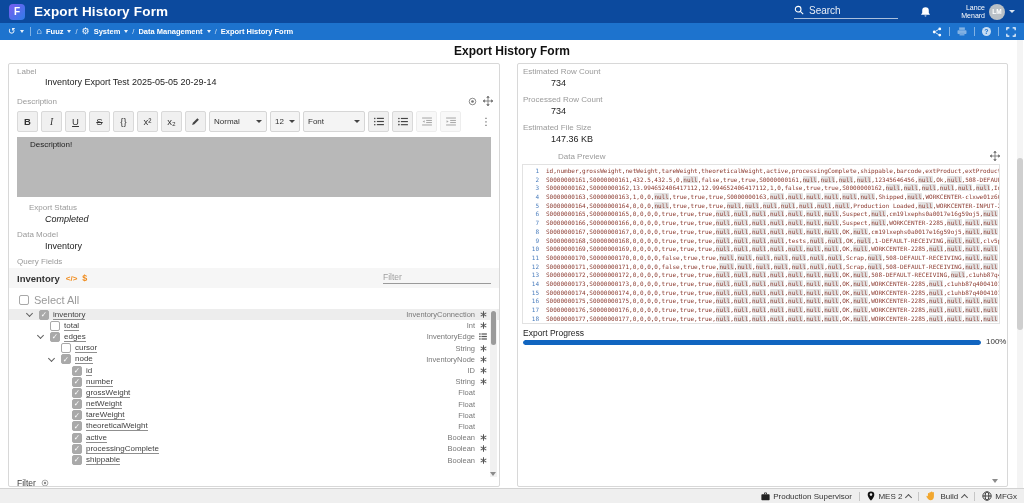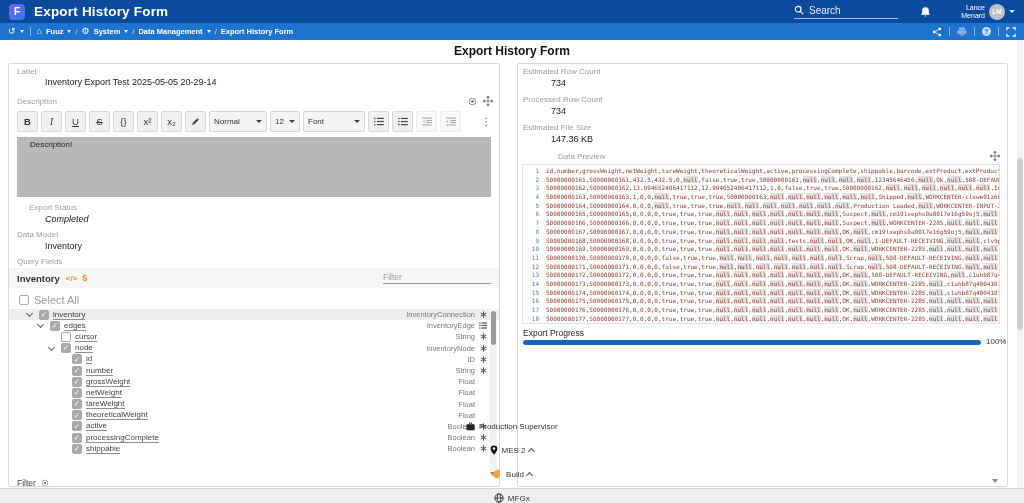--- a/index.html
+++ b/index.html
@@ -97,21 +97,21 @@
   .null-token { background:#e2e2e2; border-radius:1px; }
   .prog-caption { position:absolute; left:5px; top:264px; font-size:8.5px; color:#222; }
   .prog-track { position:absolute; left:5px; top:276px; width:458px; height:5px;
     border-radius:3px; background:#e8eef5; overflow:hidden; }
   .prog-fill { height:100%; background:#1165c0; border-radius:3px; }
   .prog-label { position:absolute; left:468px; top:273px; font-size:8px; color:#333; }
 
   
   .statusbar { position:absolute; left:0; top:488px; width:1024px; height:15px;
     background:#efefef; border-top:1px solid #d2d2d2; display:flex; align-items:center;
-    justify-content:flex-end; padding:0 7px; gap:7px; font-size:8px; color:#333; z-index:6;flex-direction:column; }
+    justify-content:flex-end; padding:0 7px; gap:7px; font-size:8px; color:#333; z-index:6; }
   .sb-item { display:flex; align-items:center; gap:3.5px; }
   .sb-div { width:1px; height:9px; background:#c6c6c6; }
   .up-chev { width:5px; height:5px; border:solid #555; border-width:1.2px 1.2px 0 0;
     transform:rotate(-45deg); margin-top:2px; }
 
   
   .main-sb { position:absolute; right:1px; top:40px; width:6px; height:448px; background:#f4f4f4; }
   .main-sb .thumb { position:absolute; left:0; top:118px; width:6px; height:172px; background:#cfcfcf; border-radius:3px; }
 
   svg { display:block; }
@@ -306,20 +306,35 @@
           <svg width="7" height="7" viewBox="0 0 10 10">
             <g stroke="#555" stroke-width="1.5">
               <line x1="5" y1="0.5" x2="5" y2="9.5"></line>
               <line x1="1" y1="2.7" x2="9" y2="7.3"></line>
               <line x1="9" y1="2.7" x2="1" y2="7.3"></line>
             </g>
           </svg>
         </span>
       </div>
       <div class="tree-row" style="padding-left: 29px;">
+        <span class="chev-slot"></span>
+        <span class="cb"></span>
+        <span class="tree-label">total</span>
+        <span class="tree-type">Int</span>
+        <span class="type-ic">
+          <svg width="7" height="7" viewBox="0 0 10 10">
+            <g stroke="#555" stroke-width="1.5">
+              <line x1="5" y1="0.5" x2="5" y2="9.5"></line>
+              <line x1="1" y1="2.7" x2="9" y2="7.3"></line>
+              <line x1="9" y1="2.7" x2="1" y2="7.3"></line>
+            </g>
+          </svg>
+        </span>
+      </div>
+      <div class="tree-row" style="padding-left: 29px;">
         <span class="chev-slot">
           <span class="chev down"></span>
         </span>
         <span class="cb checked">✓</span>
         <span class="tree-label">edges</span>
         <span class="tree-type">InventoryEdge</span>
         <span class="type-ic">
           <svg width="8" height="7" viewBox="0 0 10 9" fill="#555">
             <rect x="0" y="0.5" width="2" height="1.6"></rect>
             <rect x="3" y="0.5" width="7" height="1.6"></rect>

